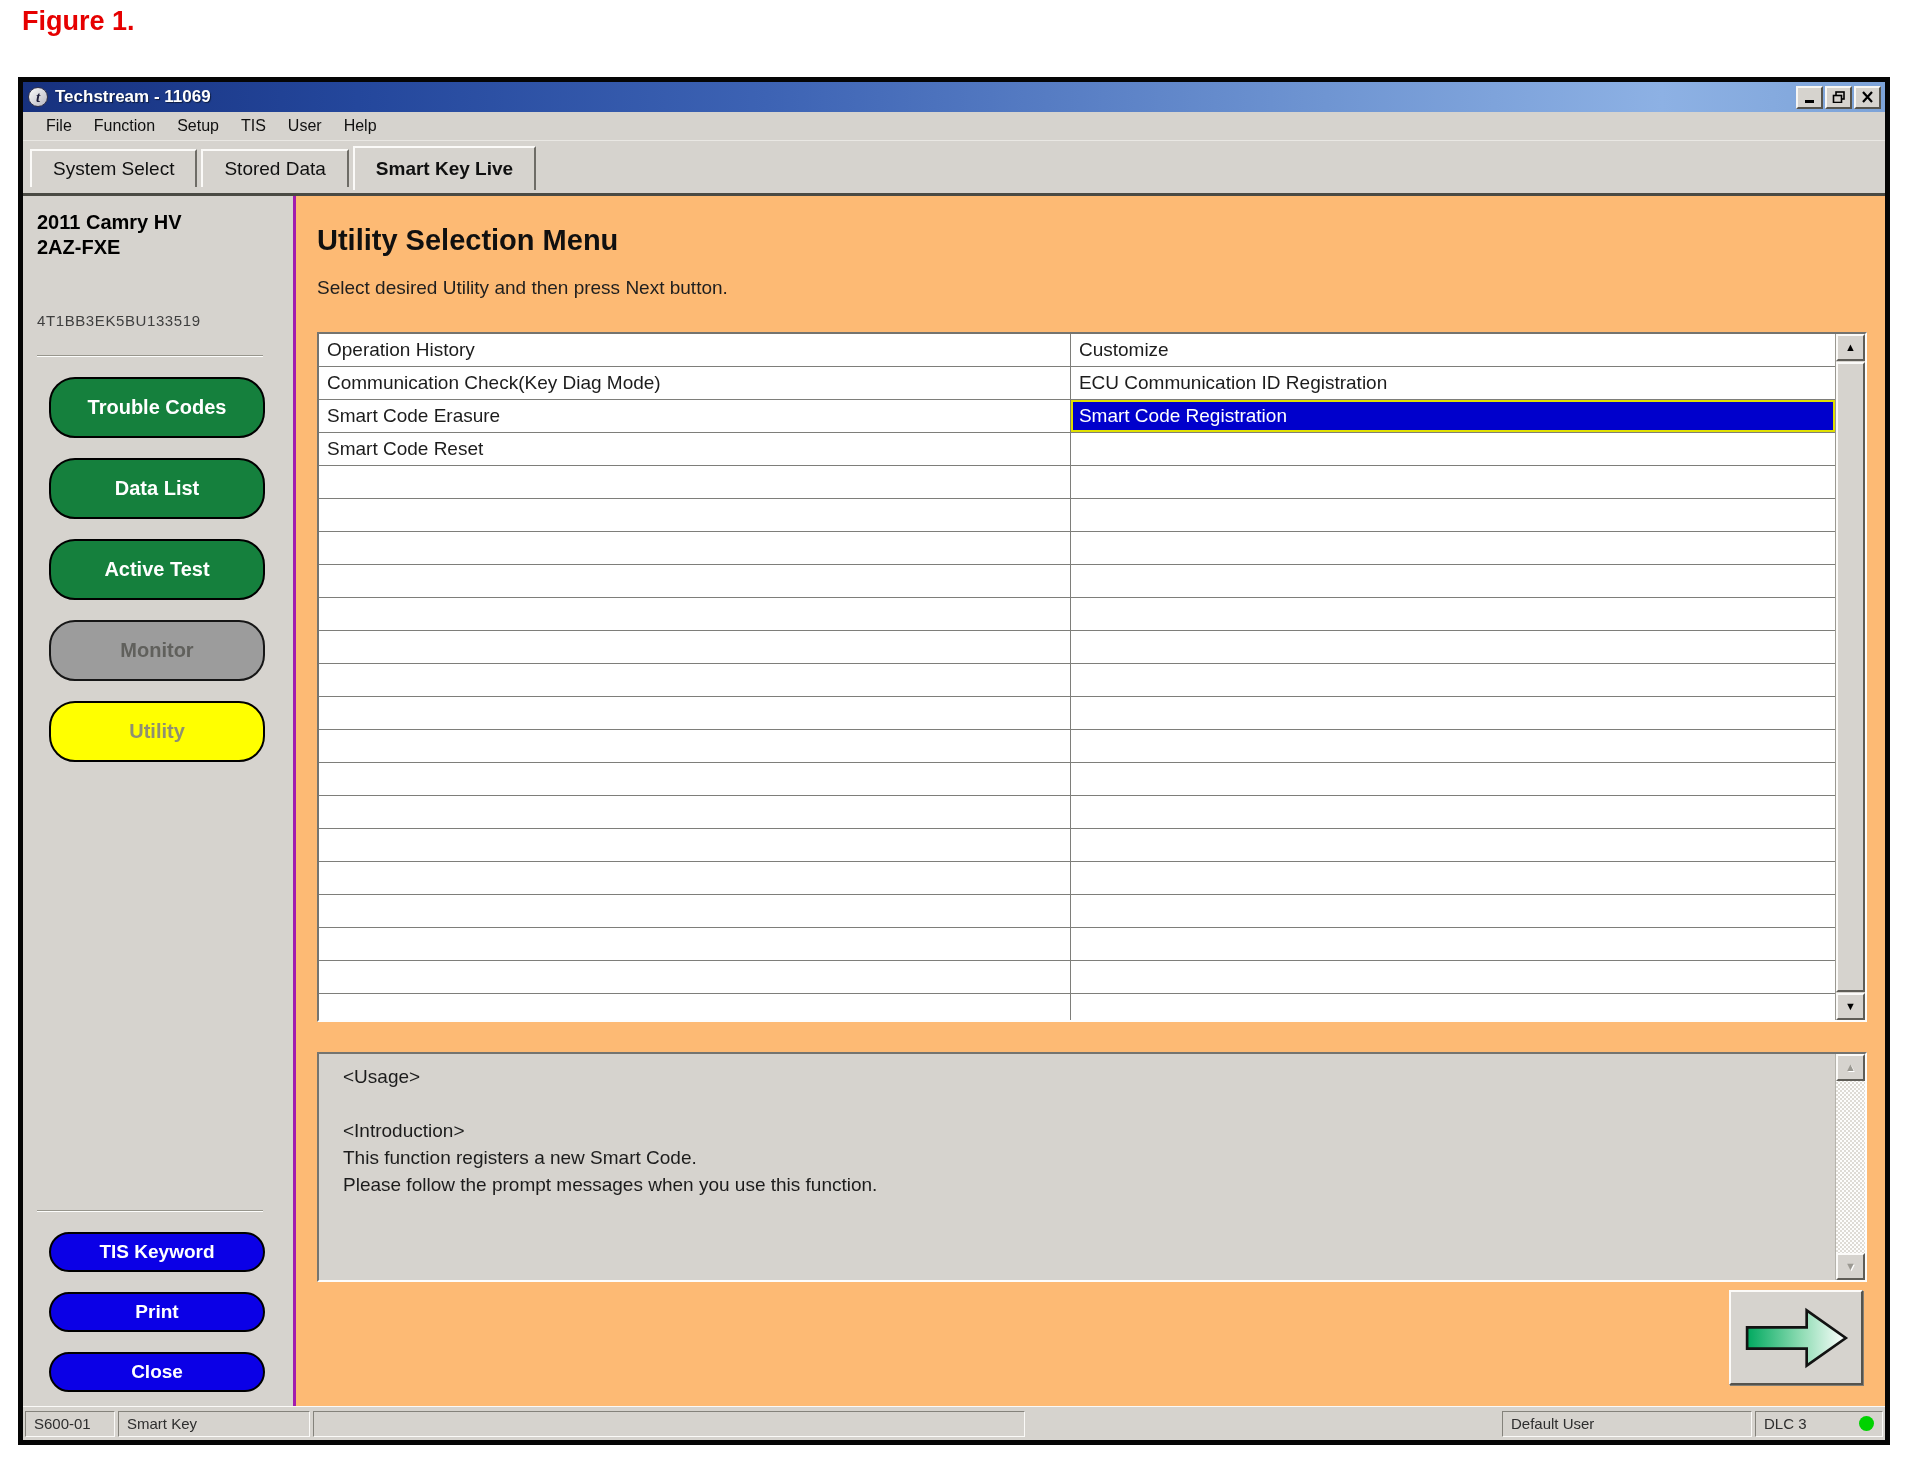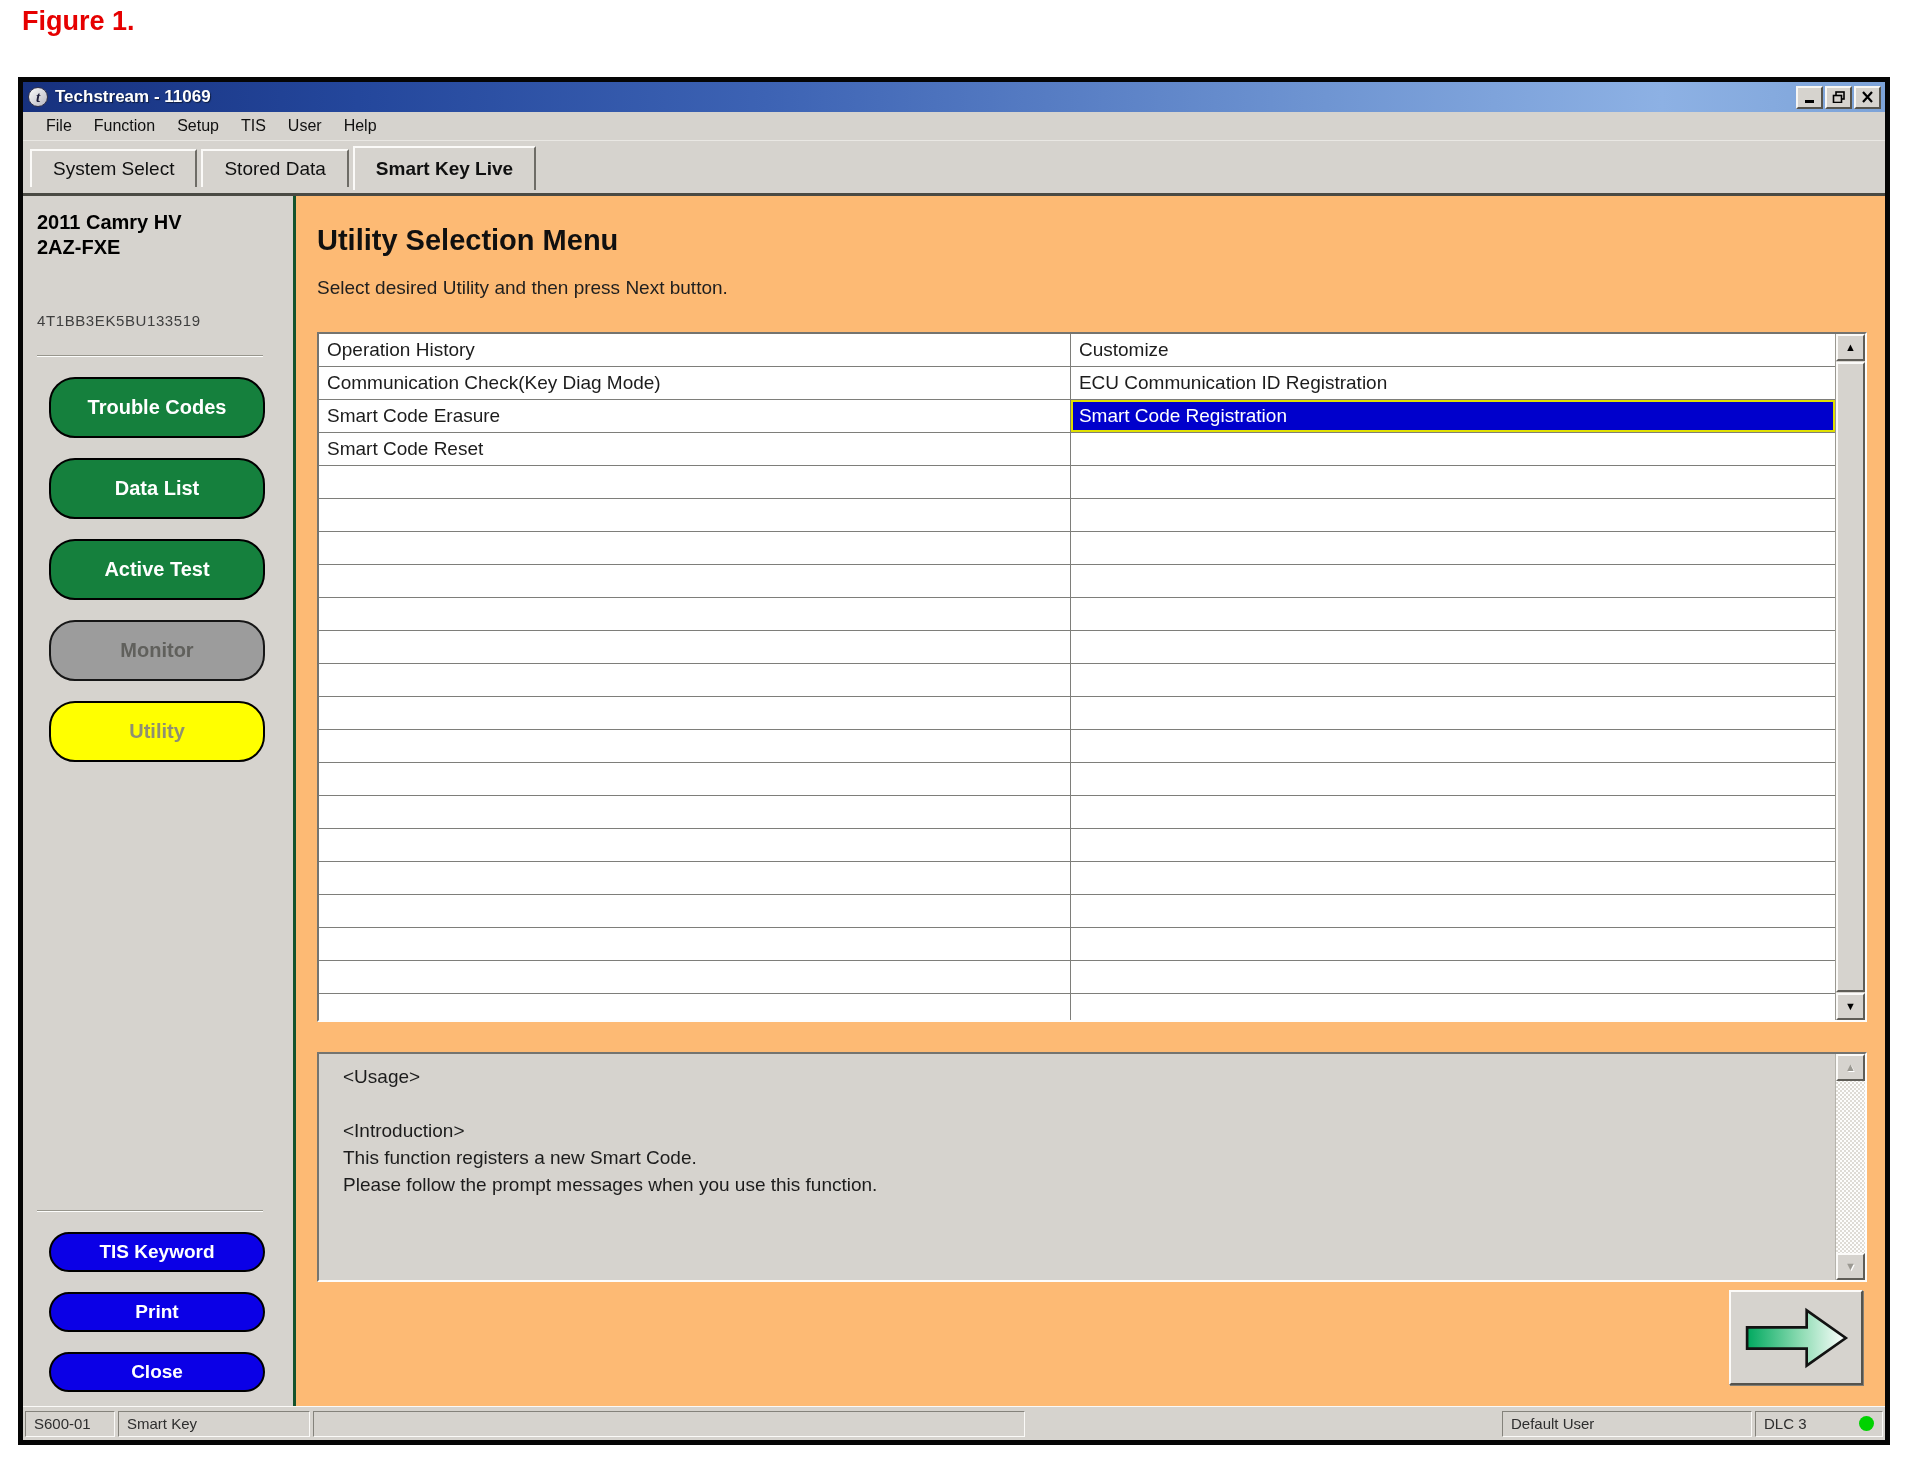--- a/index.html
+++ b/index.html
@@ -54,21 +54,21 @@
     font-size:19px; color:#101010; background:#d6d3ce;
     border:2px solid; border-color:#fbfaf8 #6e6c66 #6e6c66 #fbfaf8; border-bottom:none;
   }
   .tab.active { font-weight:bold; height:44px; margin-top:-3px; }
 
   
   .content { flex:1; min-height:0; display:flex; }
 
   .sidebar {
     width:273px; flex:0 0 auto; background:#d6d3ce;
-    border-right:3px solid #14532d;
+    border-right:3px solid #a21caf;
     display:flex; flex-direction:column; padding:14px 0 14px 14px;
   }
   .vehicle-name { font-size:20px; font-weight:bold; color:#000; line-height:25px; }
   .vin { margin-top:52px; font-size:15px; color:#3f3f3f; letter-spacing:.6px; }
   .side-sep { width:226px; height:2px; margin-top:26px; border-top:1px solid #98968d; border-bottom:1px solid #fdfdfc; }
   .fn-btn {
     width:216px; height:61px; margin:20px 0 0 12px; border-radius:26px;
     border:2px solid #000; background:#15803d; color:#fff;
     font-size:20px; font-weight:bold;
     display:flex; align-items:center; justify-content:center;

